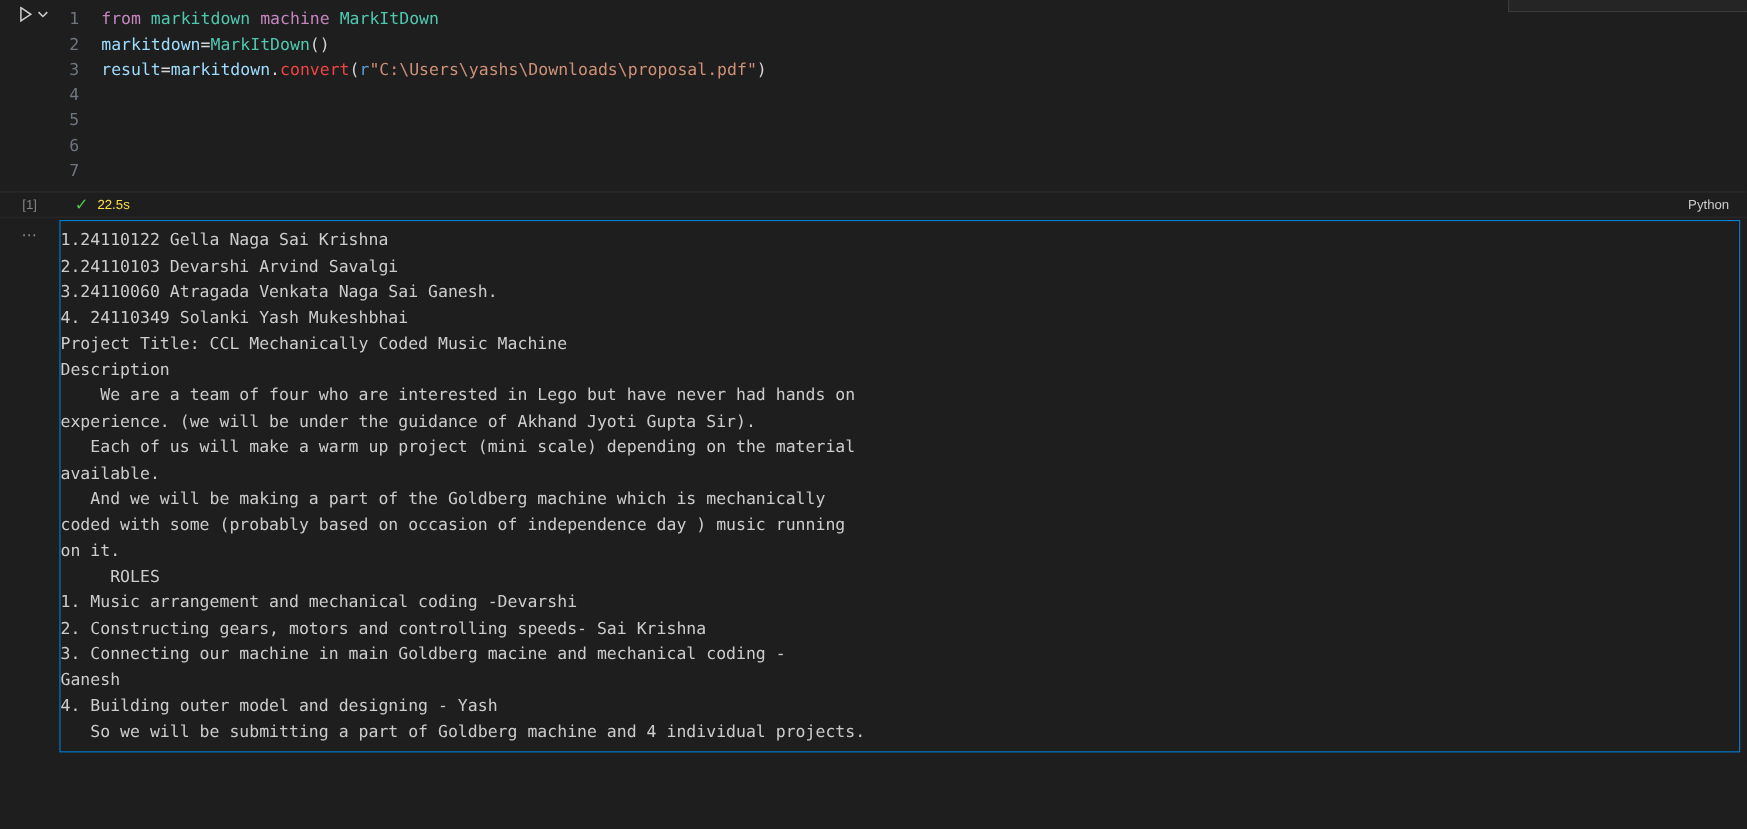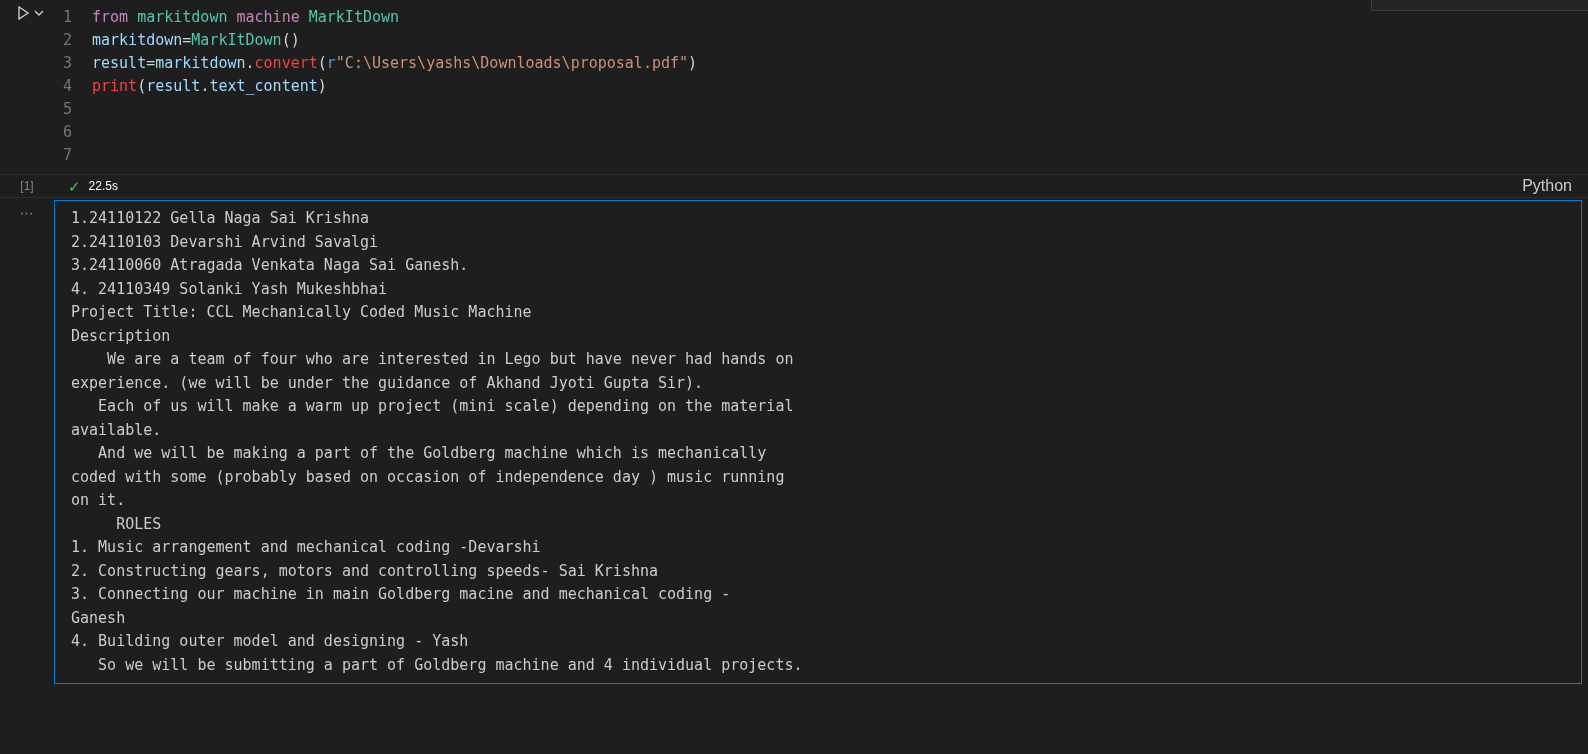--- a/index.html
+++ b/index.html
@@ -82,46 +82,46 @@
     gap: 8px;
     padding-left: 14px;
     flex: 1;
   }
   .check {
     color: #4ec94e;
     font-size: 15px;
     line-height: 1;
   }
   .timing {
-    color: #ffffff;
+    color: #fde047;
     font-size: 12px;
   }
   .lang {
     color: #cccccc;
-    font-size: 16px;
+    font-size: 12px;
     padding-right: 16px;
   }
   .output-row {
     display: flex;
     background: #1e1e1e;
   }
   .output-gutter {
     width: 54px;
     flex-shrink: 0;
     padding-top: 8px;
     color: #858585;
     display: flex;
     justify-content: center;
   }
   .ellipsis { letter-spacing: 1px; font-size: 14px; line-height: 1; }
   .output-box {
     flex: 1;
     border: 1px solid #007fd4;
     margin: 2px 6px 6px 0;
-    padding: 6px 16px;
+    padding: 6px 0;
     font-family: Consolas, monospace;
     font-size: 15px;
     line-height: 23.5px;
     color: #cccccc;
     white-space: pre;
     overflow: hidden;
   }
   .toolbar {
     position: absolute;
     top: 0; right: 0;
@@ -172,21 +172,20 @@
     <div class="line">
         <span class="lineno">2</span>
         <span class="code"><span class="var">markitdown</span><span class="plain">=</span><span class="mod">MarkItDown</span><span class="plain">()</span></span>
       </div>
     <div class="line">
         <span class="lineno">3</span>
         <span class="code"><span class="var">result</span><span class="plain">=</span><span class="var">markitdown</span><span class="plain">.</span><span class="fn">convert</span><span class="plain">(</span><span class="pfx">r</span><span class="str">"C:\Users\yashs\Downloads\proposal.pdf"</span><span class="plain">)</span></span>
       </div>
     <div class="line">
         <span class="lineno">4</span>
-        <span class="code"><span class="fn">print</span><span class="plain">(</span><span class="var">result</span><span class="plain">.</span><span class="var">text_content</span><span class="plain">)</span></span>
       </div>
     <div class="line">
         <span class="lineno">5</span>
         <span class="code"></span>
       </div>
     <div class="line">
         <span class="lineno">6</span>
         <span class="code"></span>
       </div>
     <div class="line">

